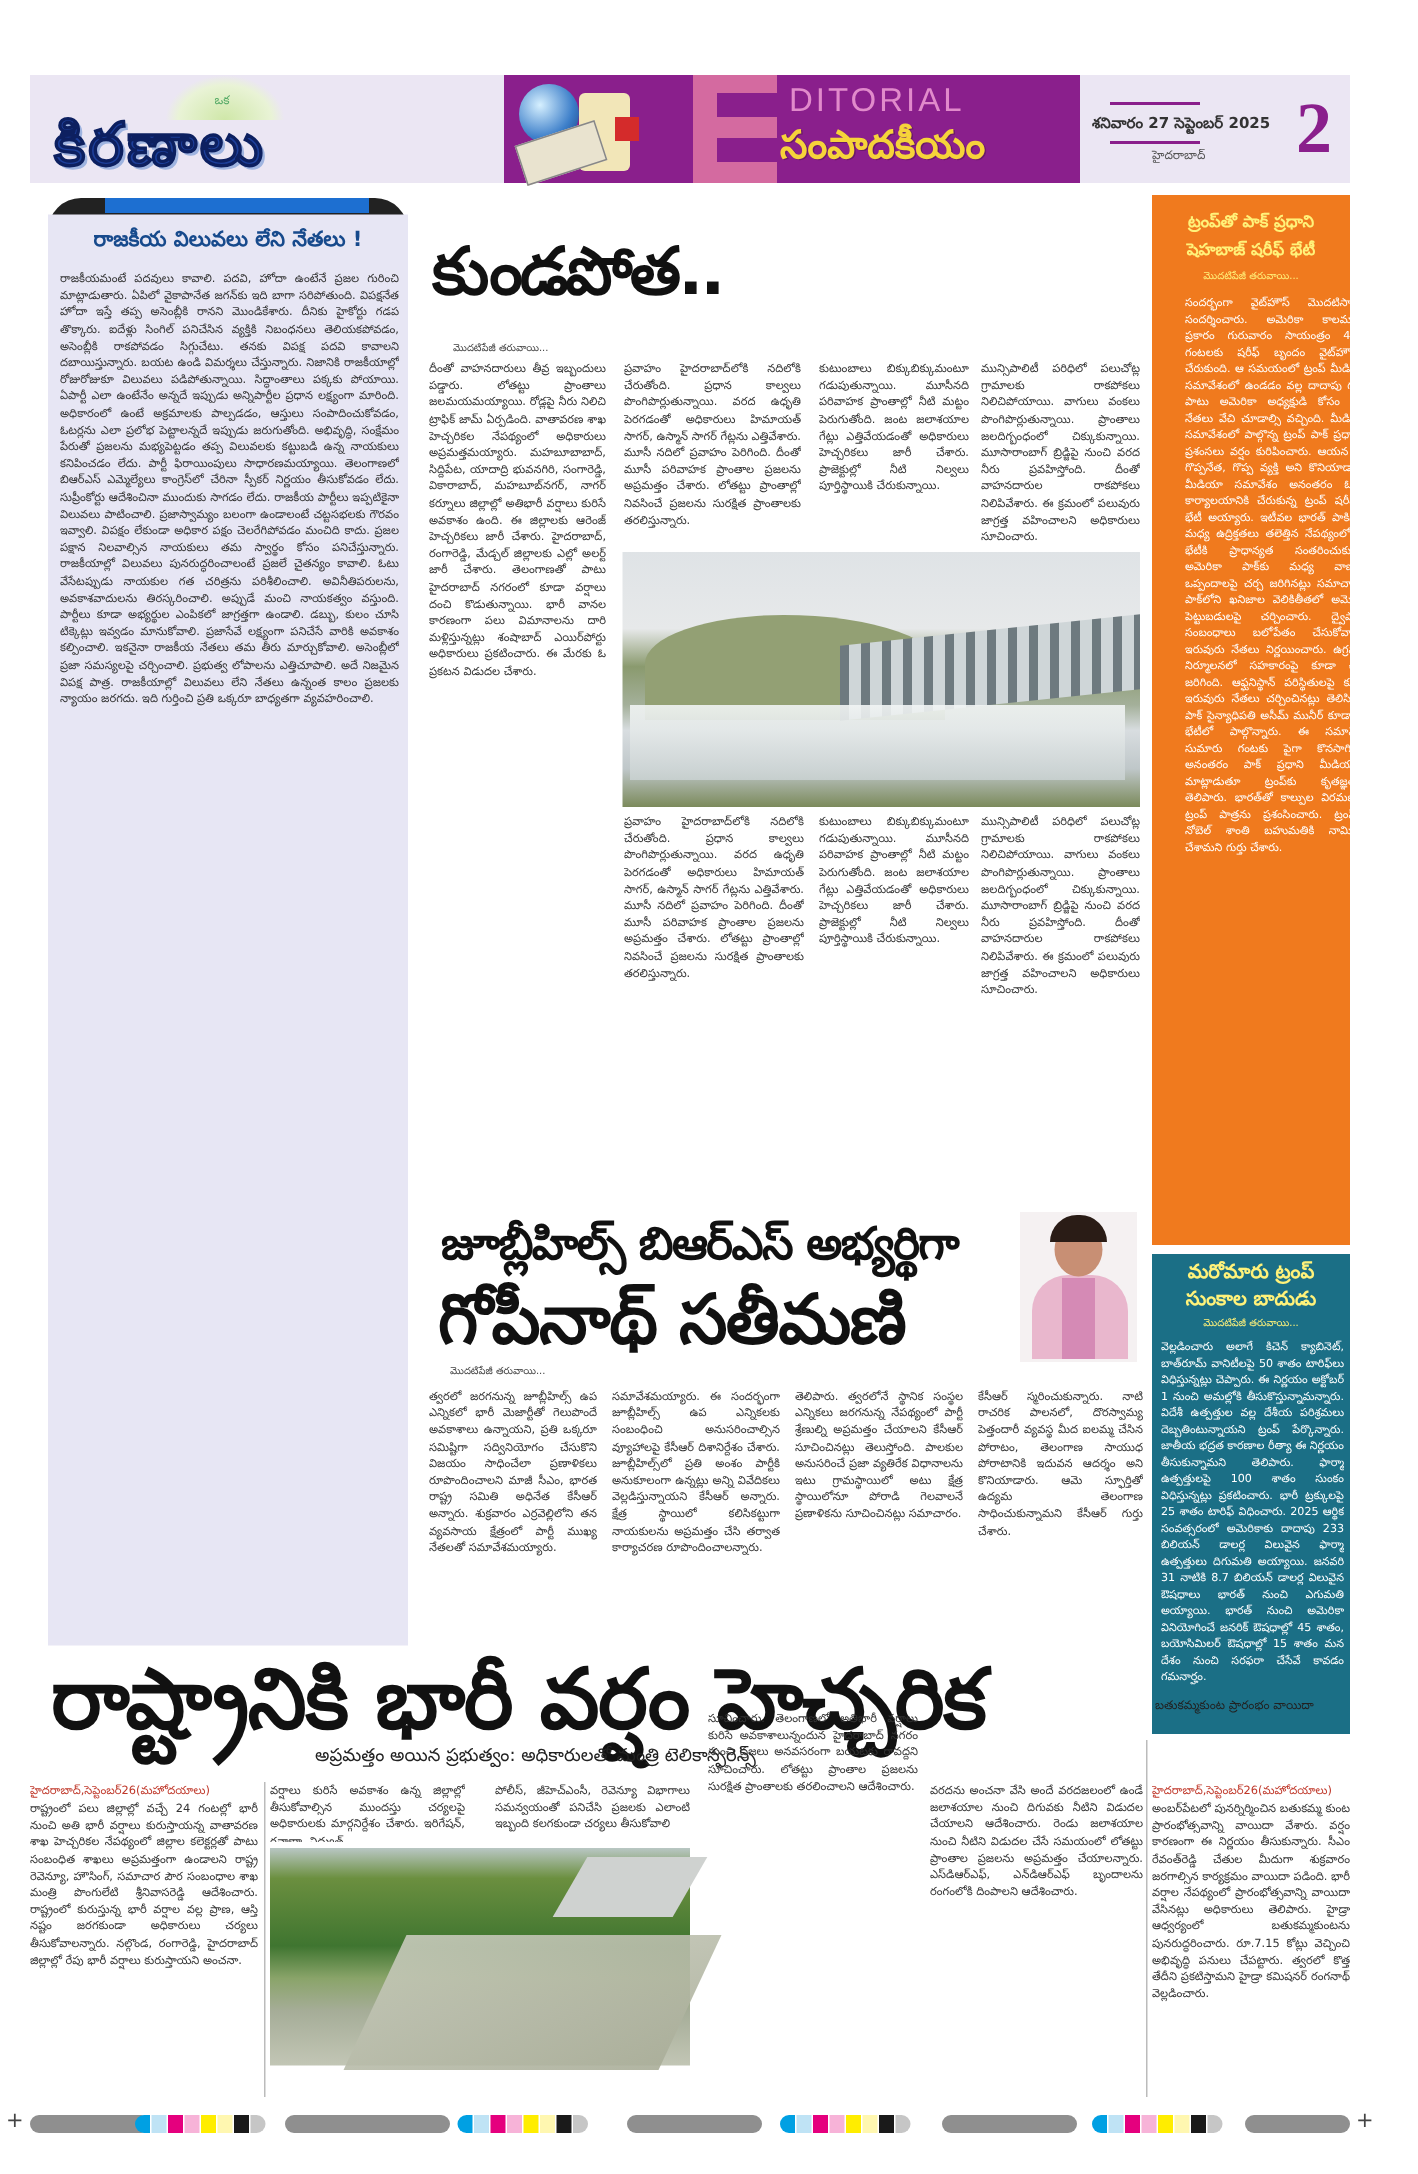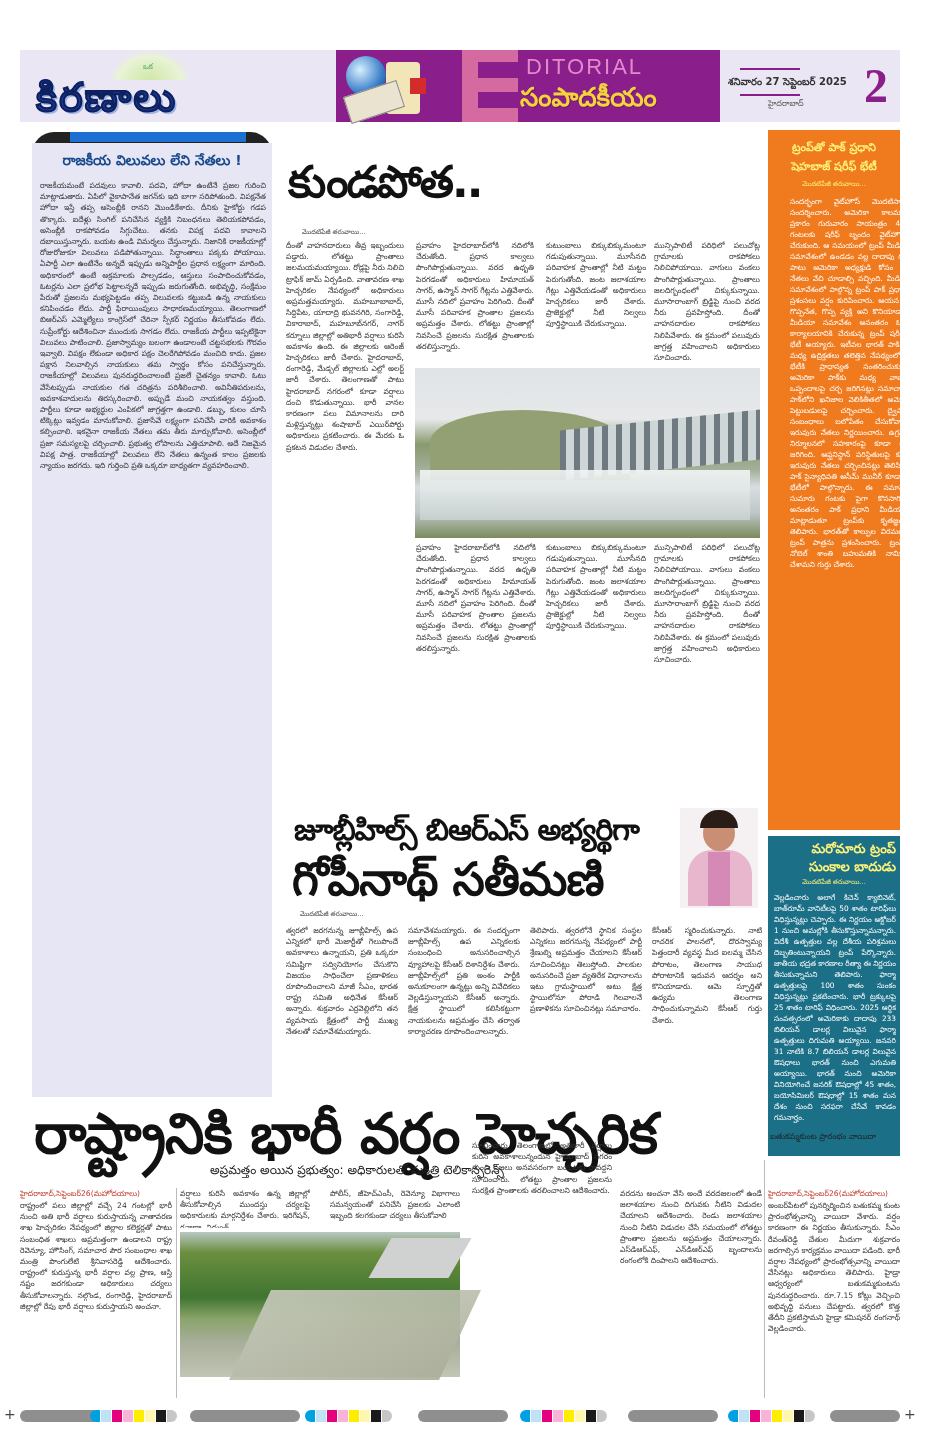--- a/index.html
+++ b/index.html
@@ -46,21 +46,21 @@
   #dam-water { left: 420px; top: 470px; width: 330px; height: 50px; background: linear-gradient(180deg, #f2f5f5, #c9d1d1); opacity: .9; }
 
   
   #orange-box { left: 768px; top: 130px; width: 132px; height: 700px; background: #f07a1e; }
   #orange-title { left: 772px; top: 138px; width: 124px; text-align: center; font-size: 11px; font-weight: bold; color: #fff27a; line-height: 19px; }
   #orange-kicker { left: 772px; top: 180px; width: 124px; text-align: center; color: #fff27a; }
   #orange-body { left: 774px; top: 196px; width: 122px; height: 630px; color: #fff; font-size: 7.4px; line-height: 11px; margin-left: 16px; }
 
   
   #teal-box { left: 768px; top: 836px; width: 132px; height: 320px; background: #1b6f86; }
-  #teal-title { left: 772px; top: 840px; width: 124px; text-align: right; font-size: 13px; font-weight: bold; color: #fff27a; line-height: 18px; }
+  #teal-title { left: 772px; top: 840px; width: 124px; text-align: center; font-size: 13px; font-weight: bold; color: #fff27a; line-height: 18px; }
   #teal-kicker { left: 772px; top: 878px; width: 124px; text-align: center; color: #fff27a; }
   #teal-body { left: 774px; top: 892px; width: 122px; height: 260px; color: #fff; font-size: 7.4px; line-height: 11px; }
 
   
   #jub-line1 { left: 294px; top: 812px; font-size: 30px; font-weight: 900; color: #111; letter-spacing: -1px; }
   #jub-line2 { left: 292px; top: 852px; font-size: 46px; font-weight: 900; color: #111; letter-spacing: -1px; }
   #jub-kicker { left: 300px; top: 910px; }
   #jub-photo { left: 680px; top: 808px; width: 78px; height: 100px; background: #f5f1f2; }
   #jub-face { left: 703px; top: 815px; width: 32px; height: 36px; border-radius: 50%; background: #c88f74; }
   #jub-hair { left: 700px; top: 810px; width: 38px; height: 18px; border-radius: 20px 20px 0 0; background: #2a1c16; }

